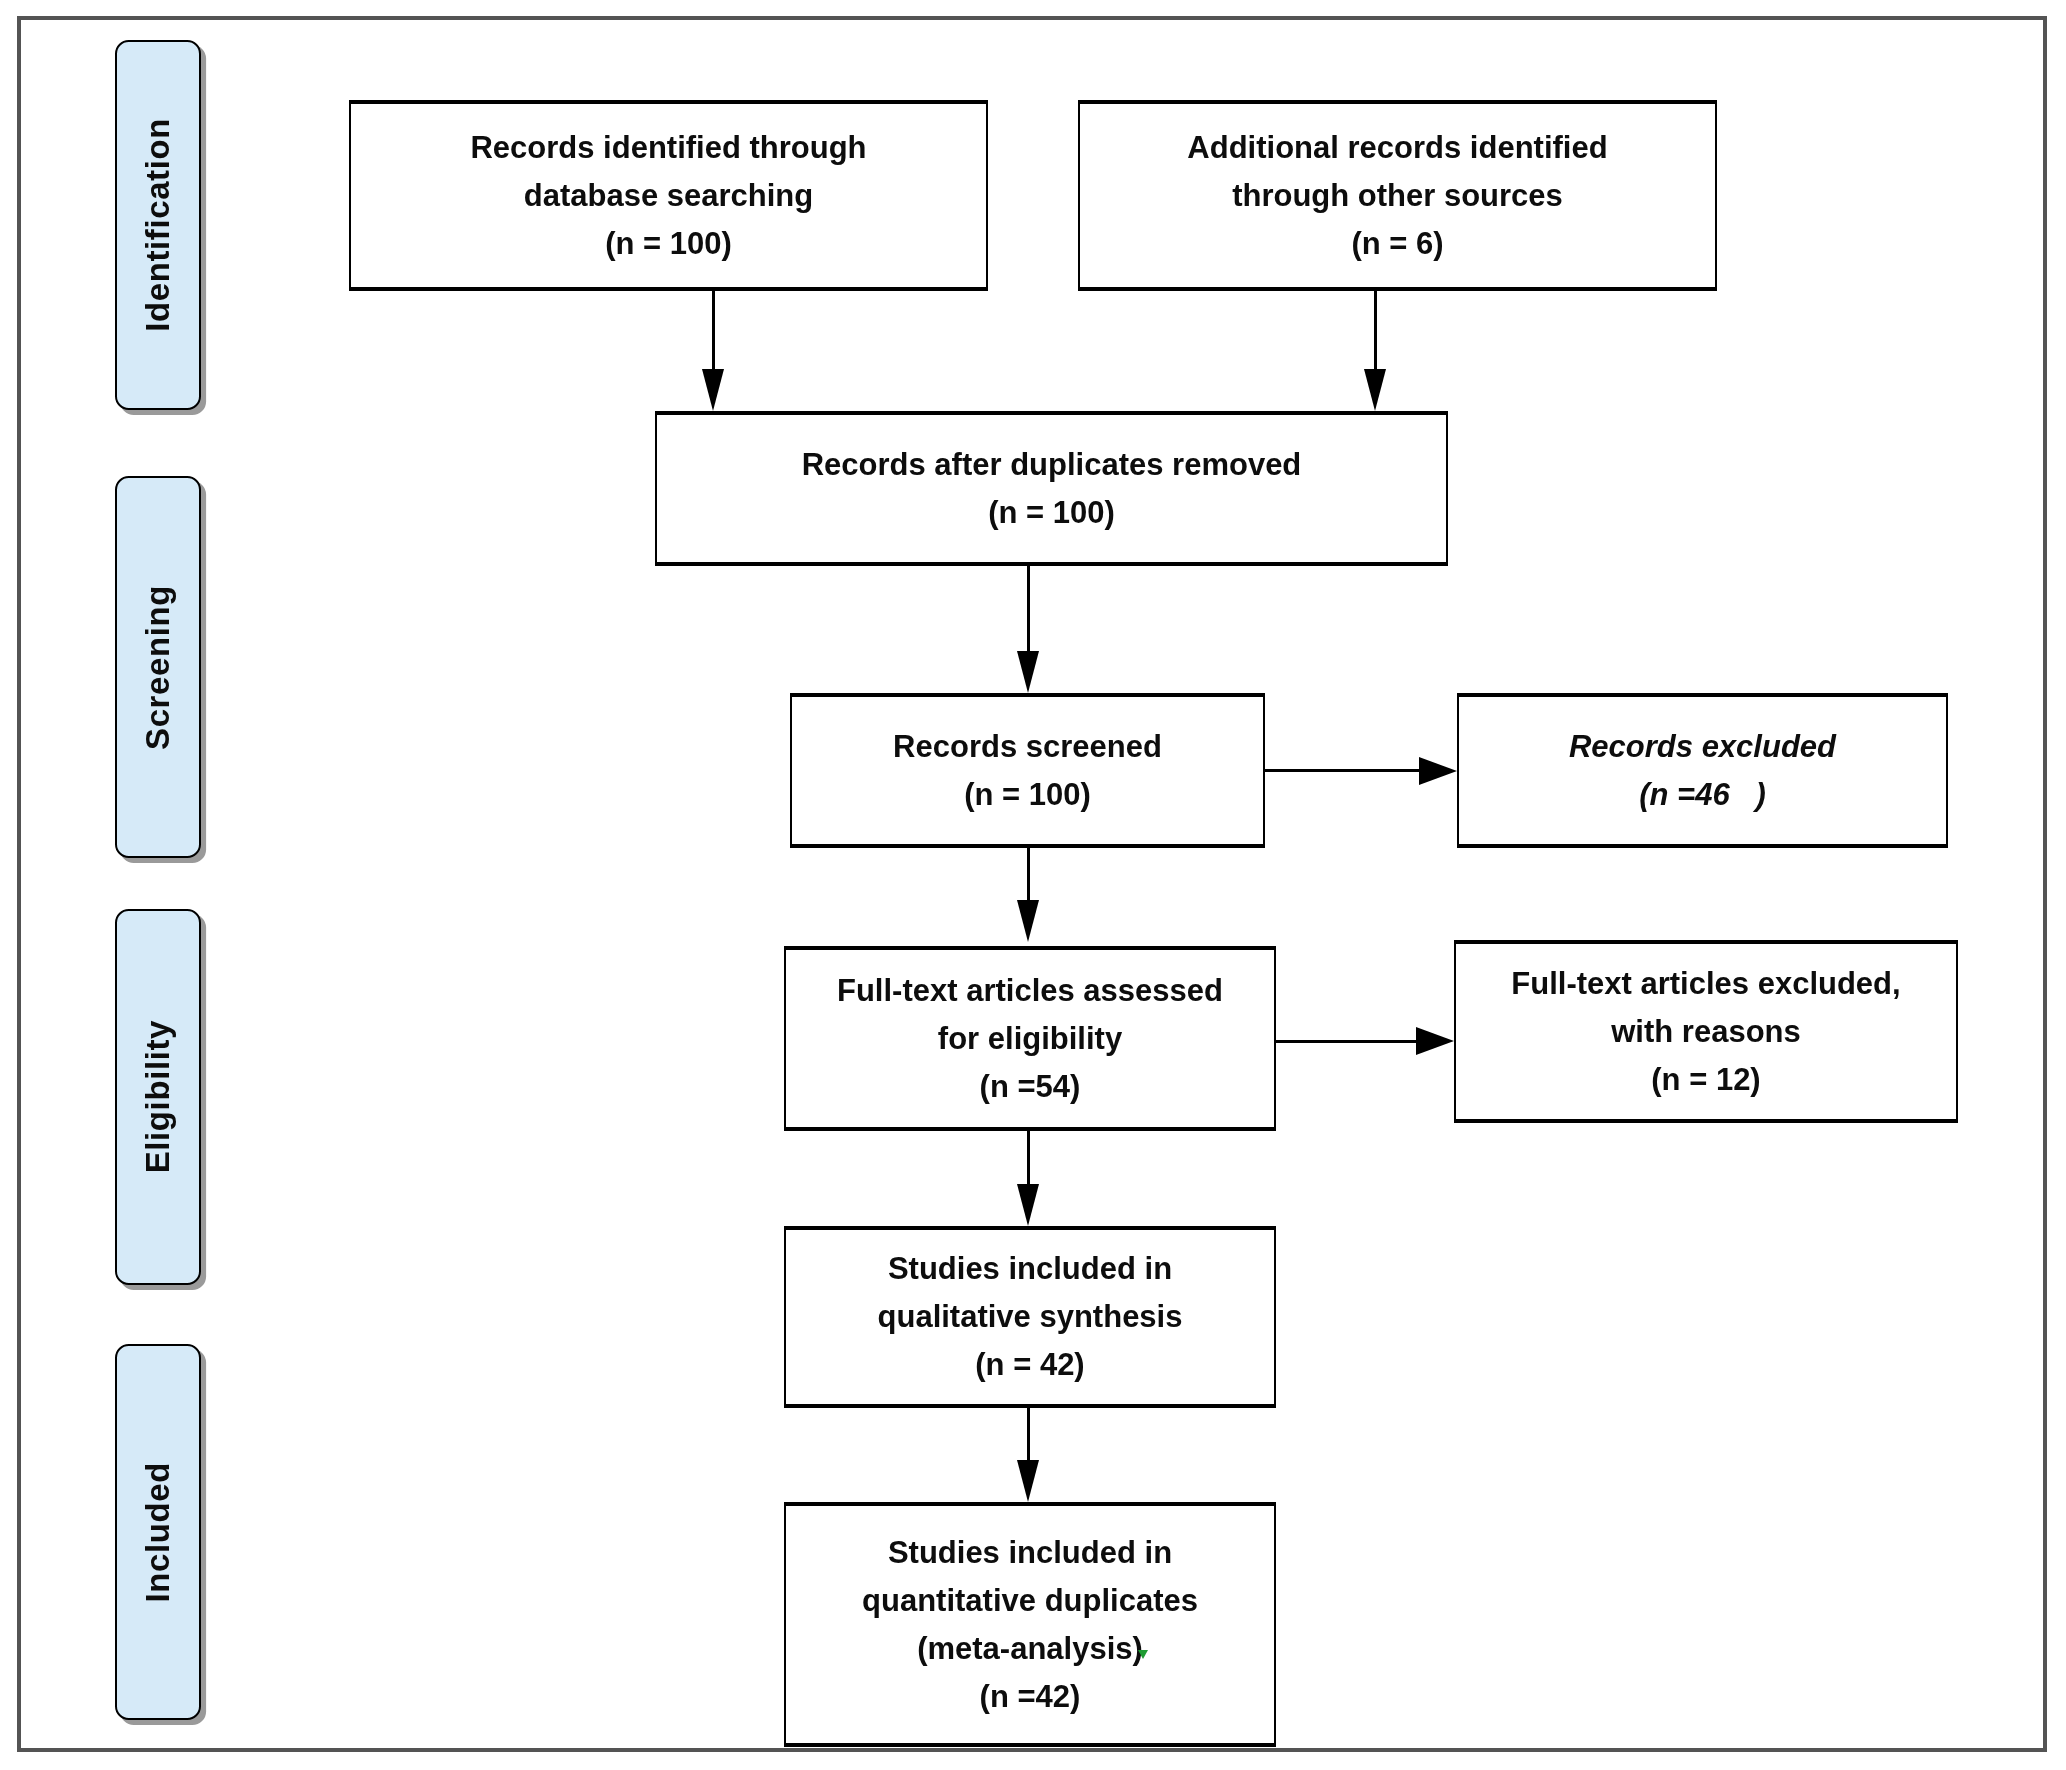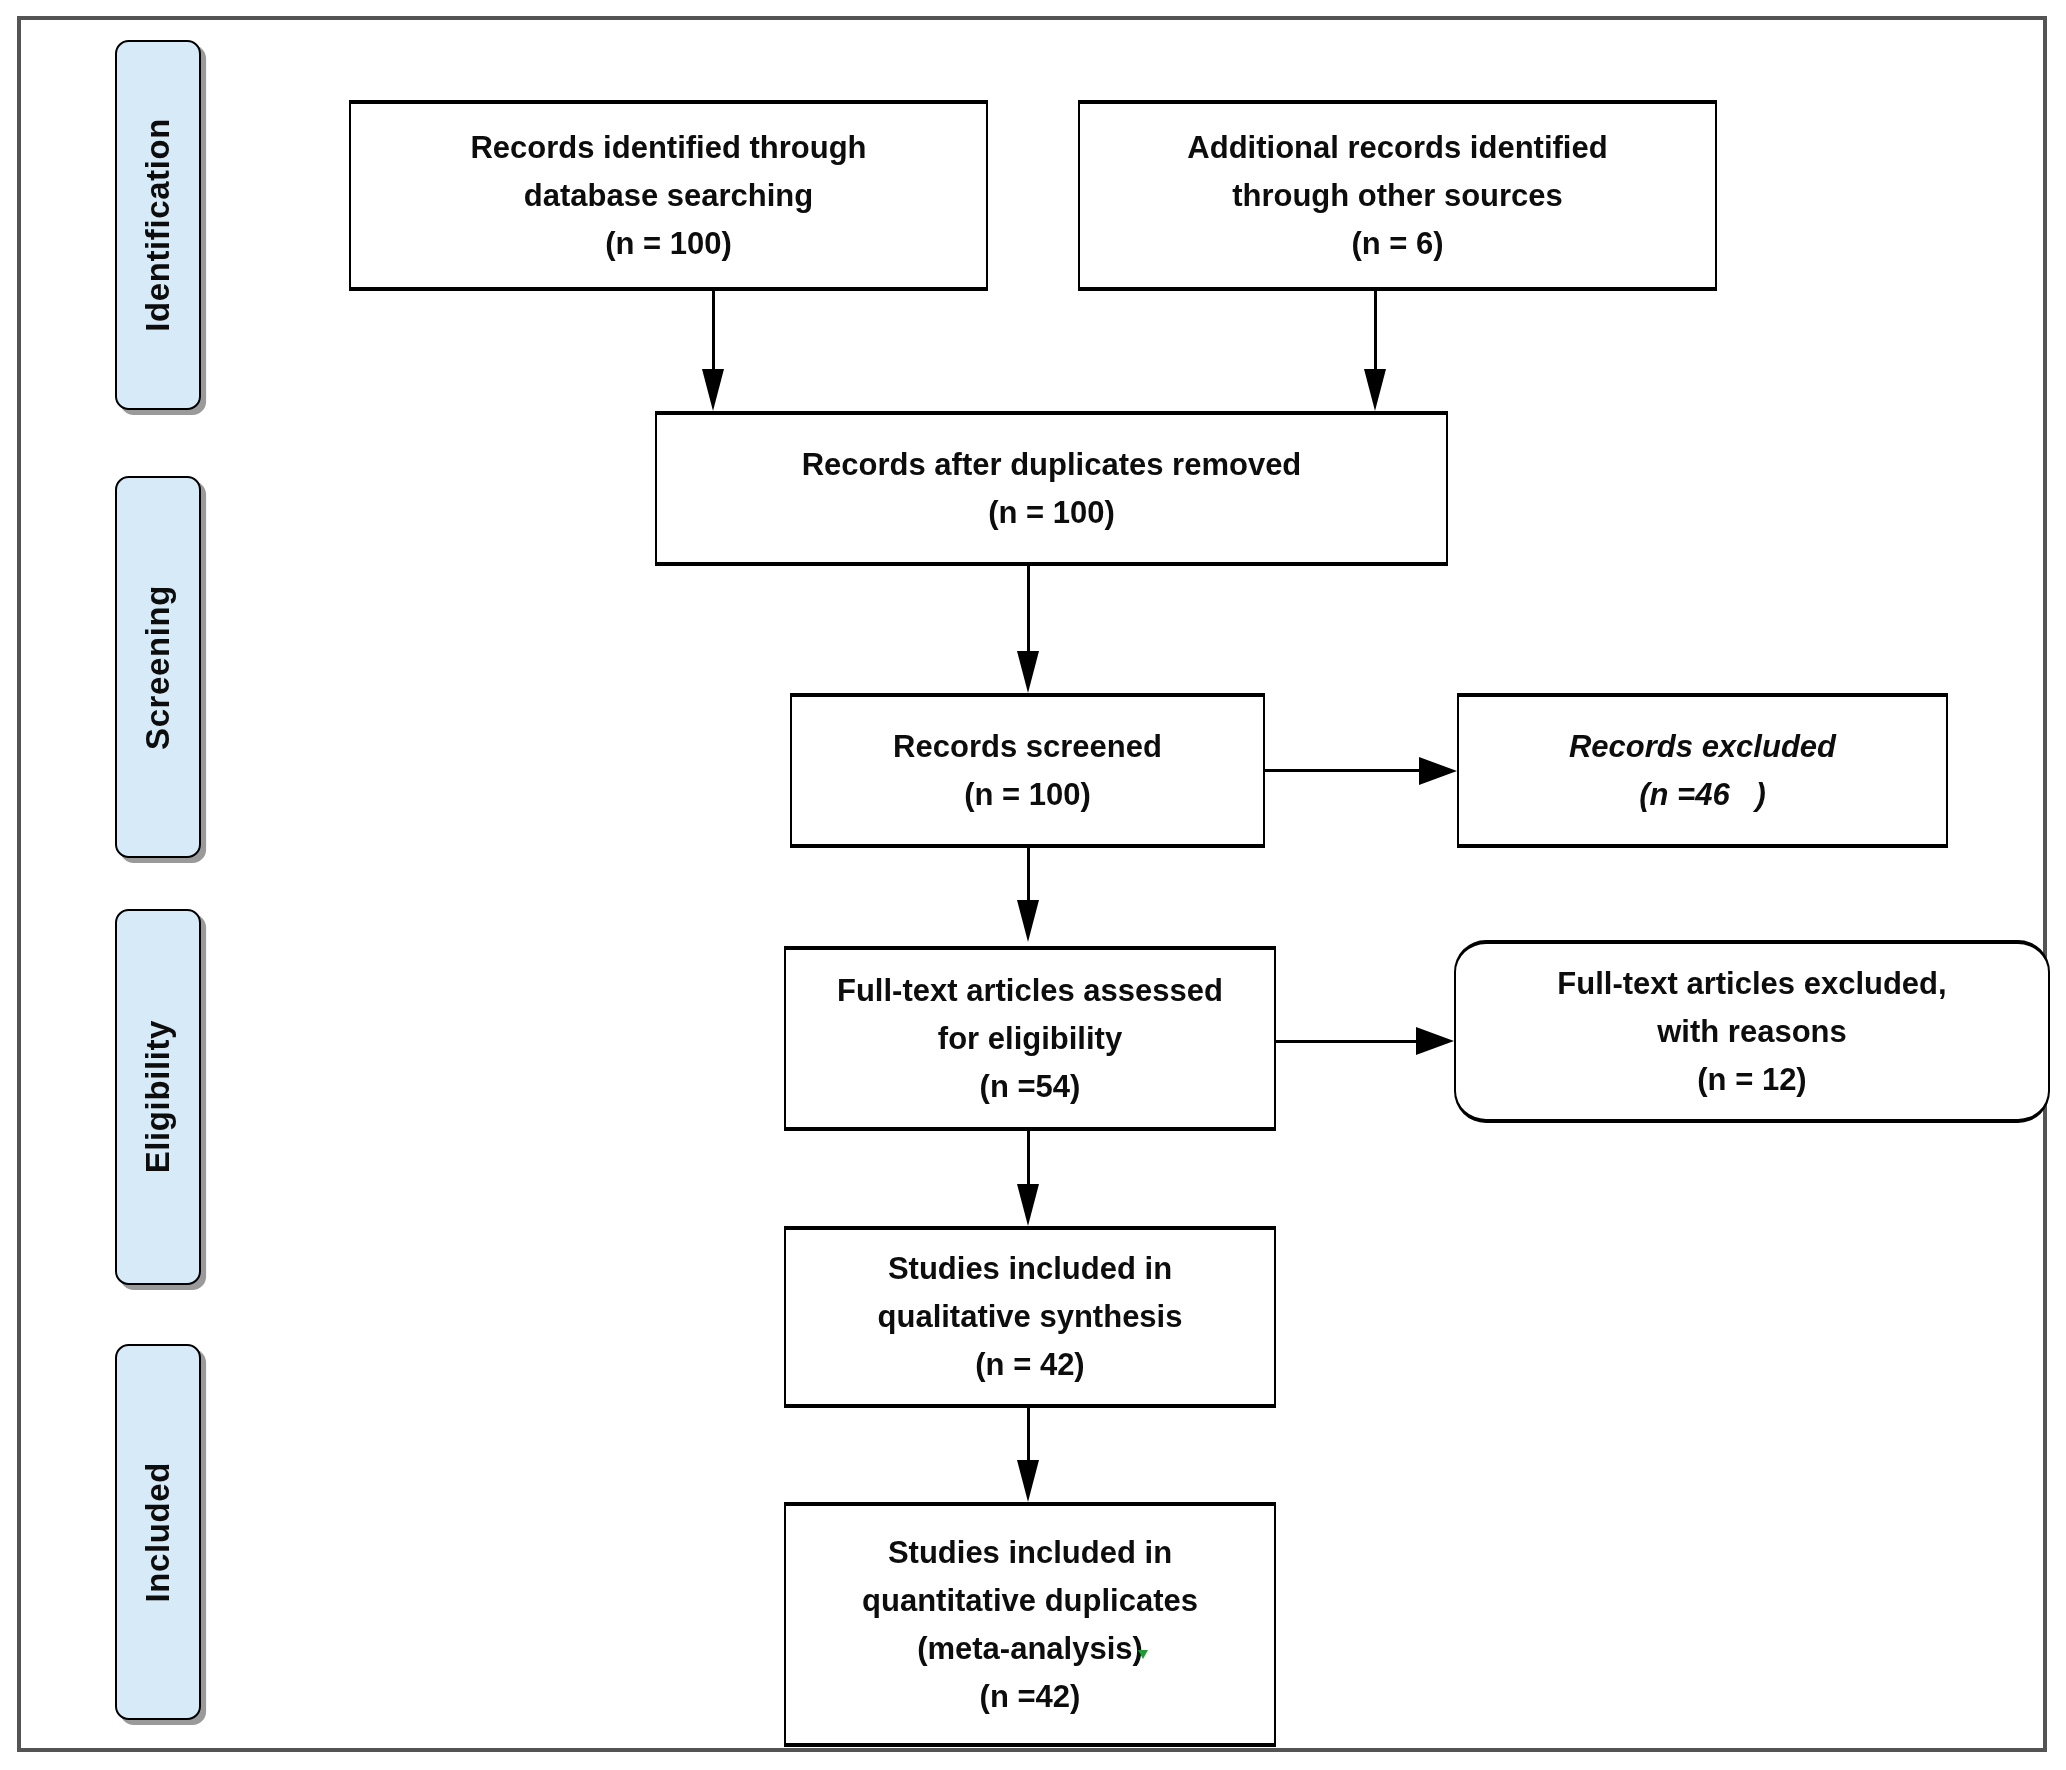--- a/index.html
+++ b/index.html
@@ -96,21 +96,21 @@
     <div class="line">Records excluded</div>
     <div class="line">(n =46   )</div>
   </div>
 
   <div class="fbox" style="left:784px; top:914px; width:492px; height:185px;margin-top:32px;">
     <div class="line">Full-text articles assessed</div>
     <div class="line">for eligibility</div>
     <div class="line">(n =54)</div>
   </div>
 
-  <div class="fbox" style="left:1454px; top:940px; width:596px; height:183px;border-radius:32px;">
+  <div class="fbox" style="left:1454px; top:940px; width:504px; height:183px;">
     <div class="line">Full-text articles excluded,</div>
     <div class="line">with reasons</div>
     <div class="line">(n = 12)</div>
   </div>
 
   <div class="fbox" style="left:784px; top:1226px; width:492px; height:182px;">
     <div class="line">Studies included in</div>
     <div class="line">qualitative synthesis</div>
     <div class="line">(n = 42)</div>
   </div>

